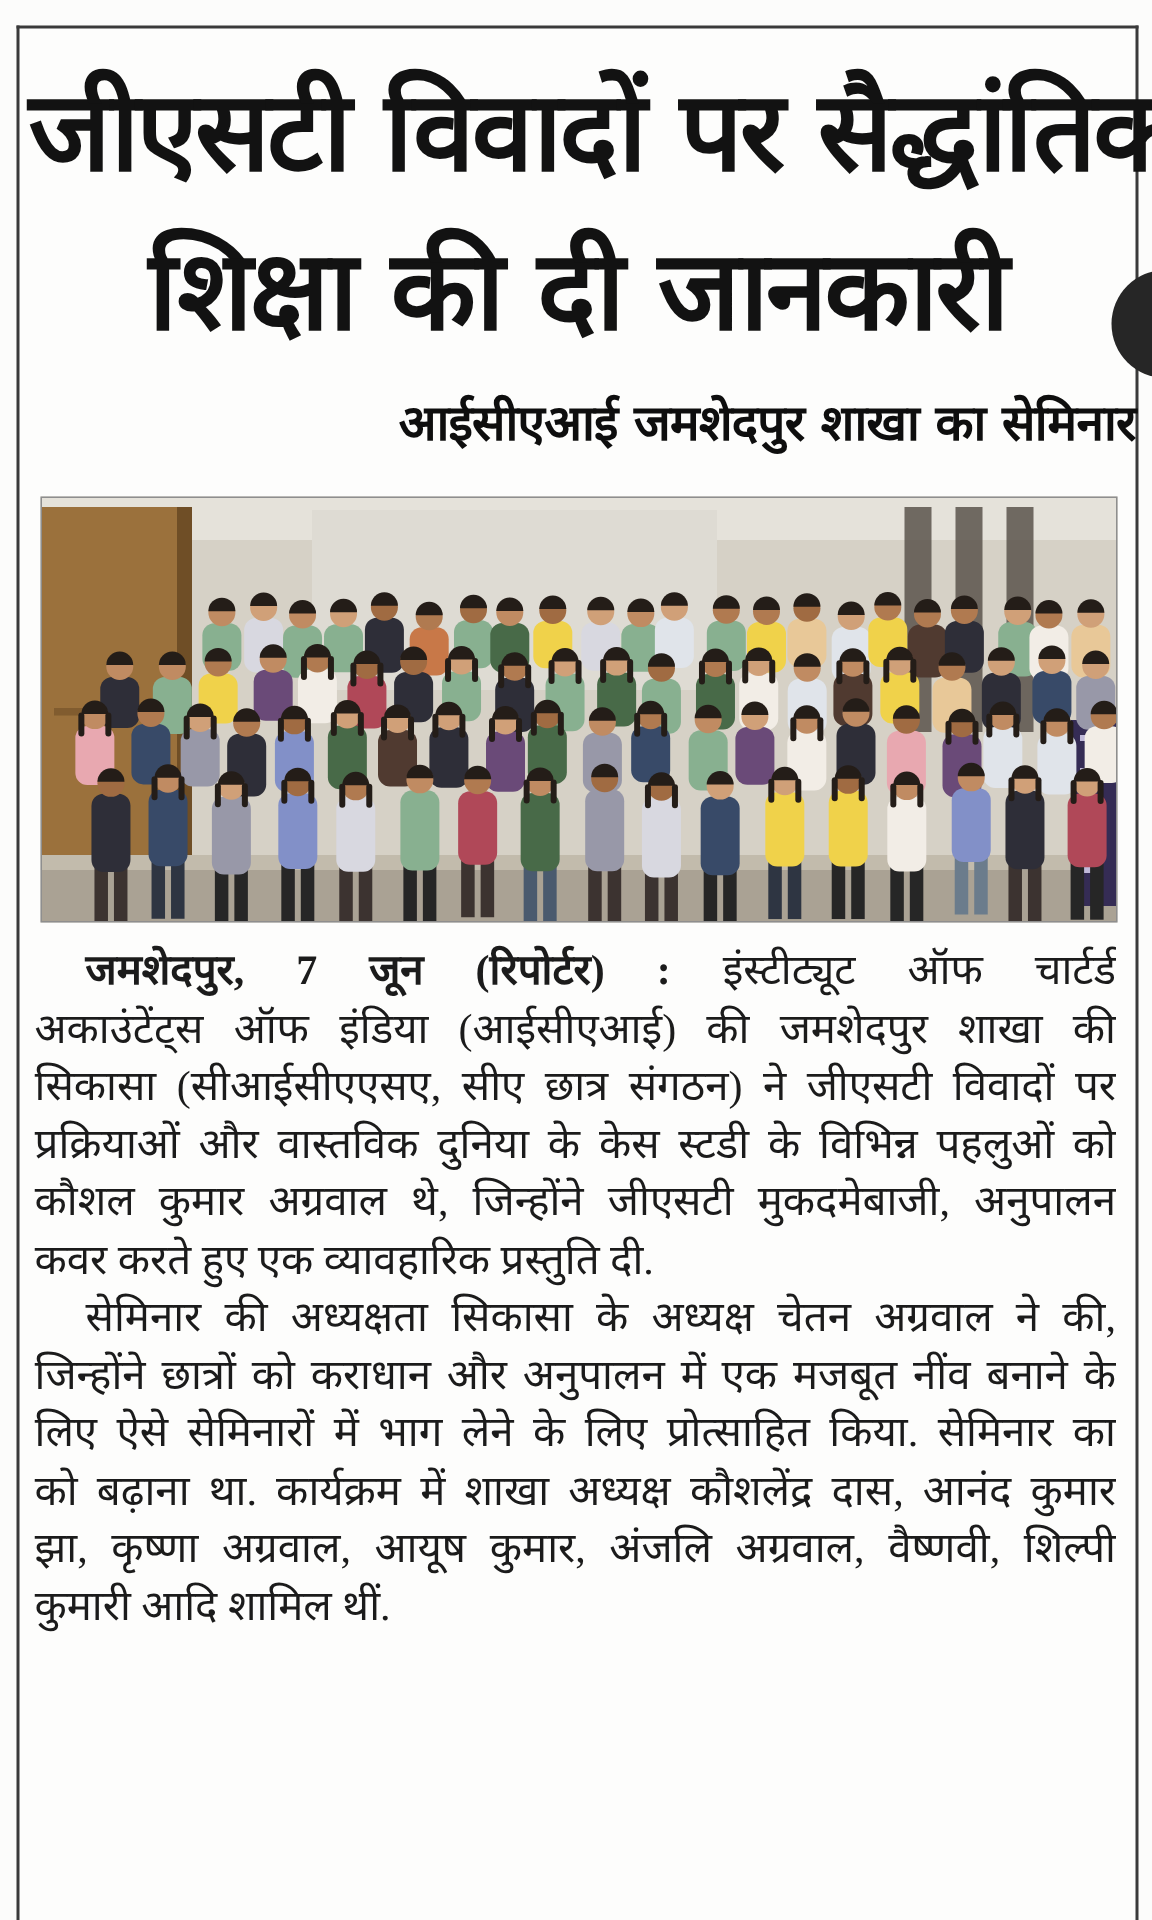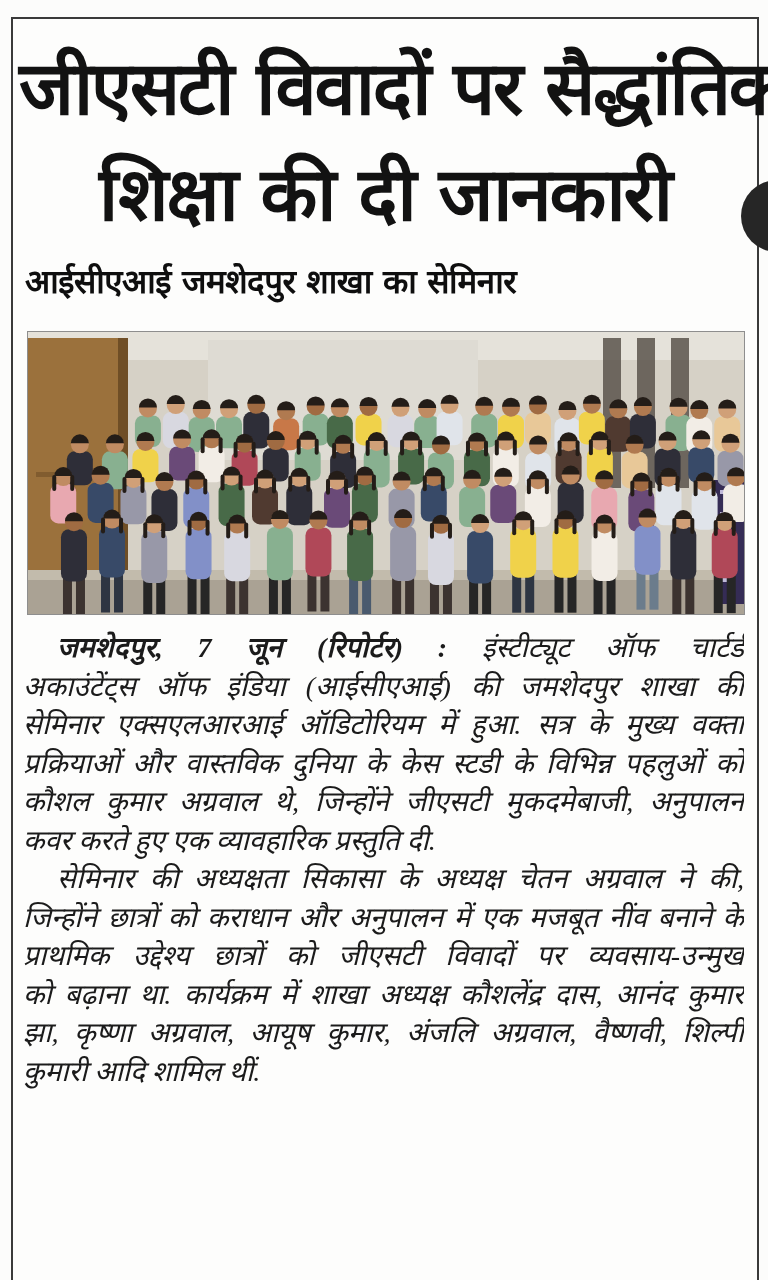--- a/index.html
+++ b/index.html
@@ -19,34 +19,34 @@
   .headline {
     margin:16px 6px 0 6px; text-align:center; color:#121212;
     font-family:"DejaVu Sans","Liberation Sans",sans-serif;
     font-weight:800; font-size:74px; line-height:106px; letter-spacing:-2px;
   }
   .headline .hl-line { white-space:nowrap; }
 
   .subheadline {
     margin:14px 0 0 12px; color:#0e0e0e;
     font-family:"DejaVu Sans","Liberation Sans",sans-serif;
-    font-weight:700; font-size:33px; line-height:42px; letter-spacing:-0.5px;
+    font-weight:700; font-size:33px; line-height:42px; letter-spacing:-0.5px;text-align:right;
   }
 
   .photo {
     margin:28px 12px 0 14px; width:716px; height:282px;
     border:1px solid #8e8e8e; background:#d6d1c6; overflow:hidden;
   }
   .photo svg { display:block; width:100%; height:100%; }
 
   .body-text {
     margin:14px 13px 0 10px; color:#1b1b1b;
     font-size:28px; line-height:38.5px;
   }
-  .line { text-align:justify; text-align-last:justify; height:38.5px; overflow:hidden; white-space:nowrap;font-style:italic; }
+  .line { text-align:justify; text-align-last:justify; height:38.5px; overflow:hidden; white-space:nowrap; }
   .line.end { text-align-last:left; }
   .line.first { padding-left:34px; }
   .dateline { font-weight:700; }
 
   .fold-dot {
     position:absolute; left:741px; top:180px; width:72px; height:72px;
     border-radius:50%; background:#262626;
   }
 </style>
 </head>
@@ -429,28 +429,28 @@
         </svg>
     </div>
 
     <div class="body-text">
       <div class="line first">
         <span class="dateline">जमशेदपुर, 7 जून (रिपोर्टर) :</span>
         <span> </span>
         <span>इंस्टीट्यूट ऑफ चार्टर्ड</span>
       </div>
       <div class="line">अकाउंटेंट्स ऑफ इंडिया (आईसीएआई) की जमशेदपुर शाखा की</div>
-      <div class="line">सेमिनार एक्सएलआरआई ऑडिटोरियम में हुआ. सत्र के मुख्य वक्ता</div>
+      <div class="line">सिकासा (सीआईसीएएसए, सीए छात्र संगठन) ने जीएसटी विवादों पर</div>
       <div class="line">प्रक्रियाओं और वास्तविक दुनिया के केस स्टडी के विभिन्न पहलुओं को</div>
       <div class="line">कौशल कुमार अग्रवाल थे, जिन्होंने जीएसटी मुकदमेबाजी, अनुपालन</div>
       <div class="line end">कवर करते हुए एक व्यावहारिक प्रस्तुति दी.</div>
 
       <div class="line first">सेमिनार की अध्यक्षता सिकासा के अध्यक्ष चेतन अग्रवाल ने की,</div>
       <div class="line">जिन्होंने छात्रों को कराधान और अनुपालन में एक मजबूत नींव बनाने के</div>
-      <div class="line">प्राथमिक उद्देश्य छात्रों को जीएसटी विवादों पर व्यवसाय-उन्मुख</div>
+      <div class="line">लिए ऐसे सेमिनारों में भाग लेने के लिए प्रोत्साहित किया. सेमिनार का</div>
       <div class="line">को बढ़ाना था. कार्यक्रम में शाखा अध्यक्ष कौशलेंद्र दास, आनंद कुमार</div>
       <div class="line">झा, कृष्णा अग्रवाल, आयूष कुमार, अंजलि अग्रवाल, वैष्णवी, शिल्पी</div>
       <div class="line end">कुमारी आदि शामिल थीं.</div>
     </div>
   </div>
 
   <div class="fold-dot"></div>
 </div>
 
 </body></html>

